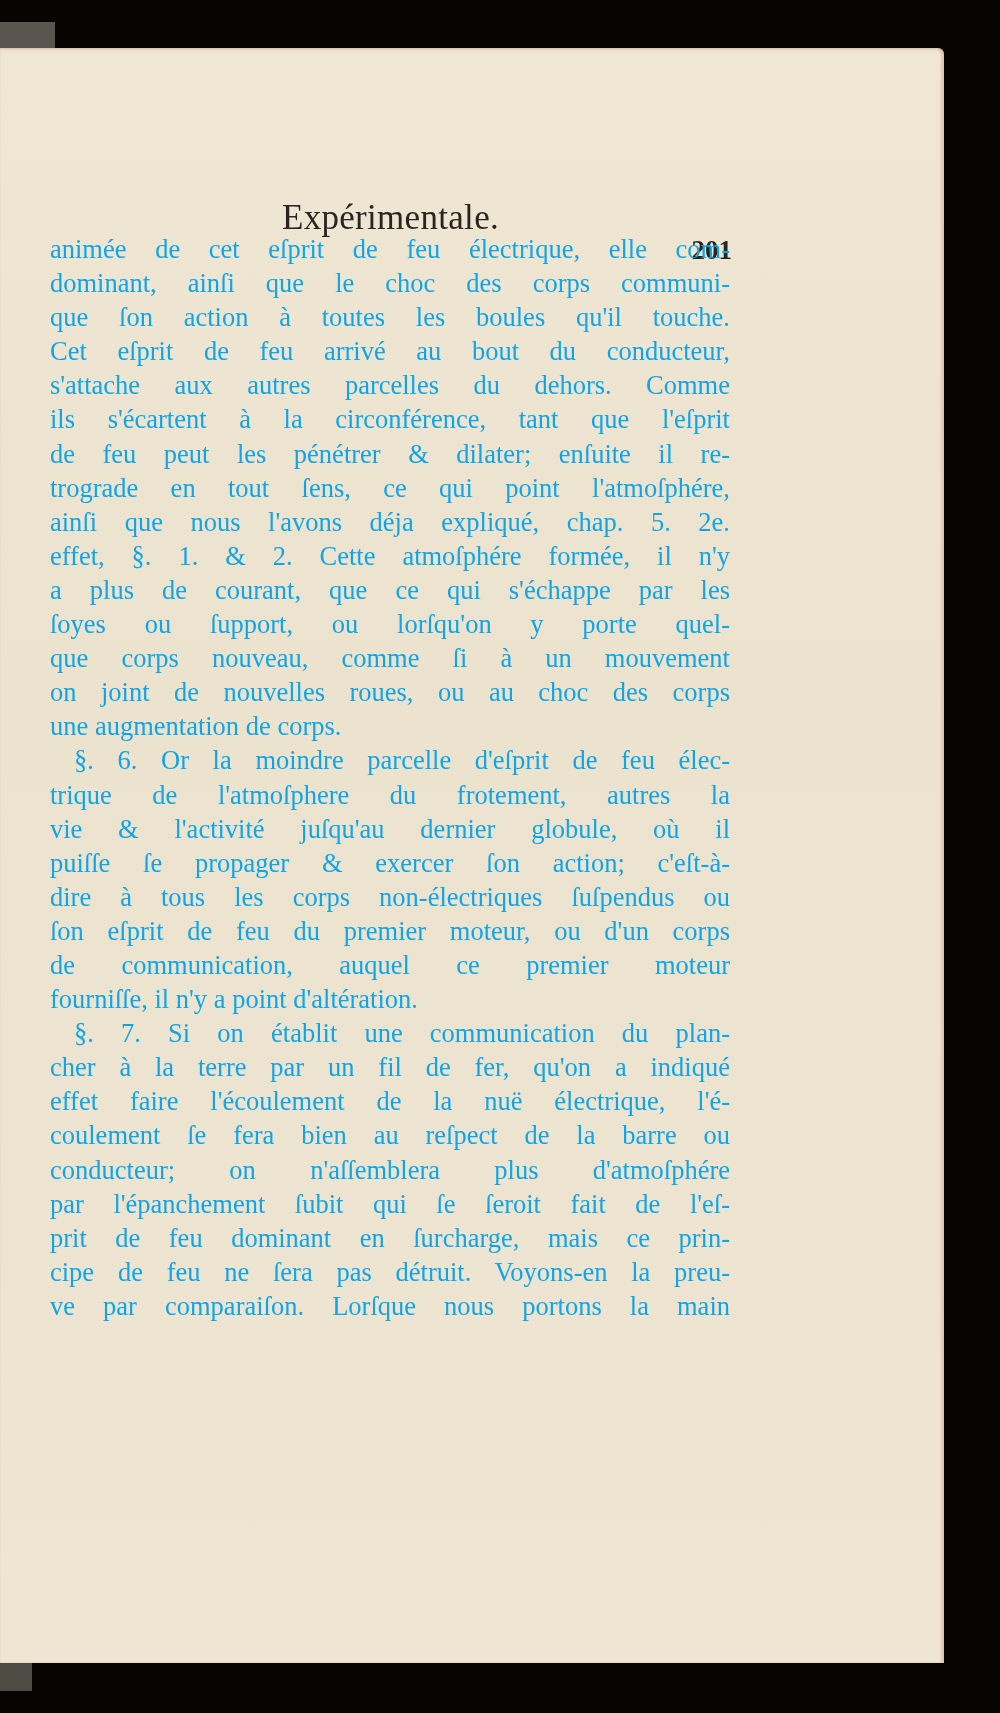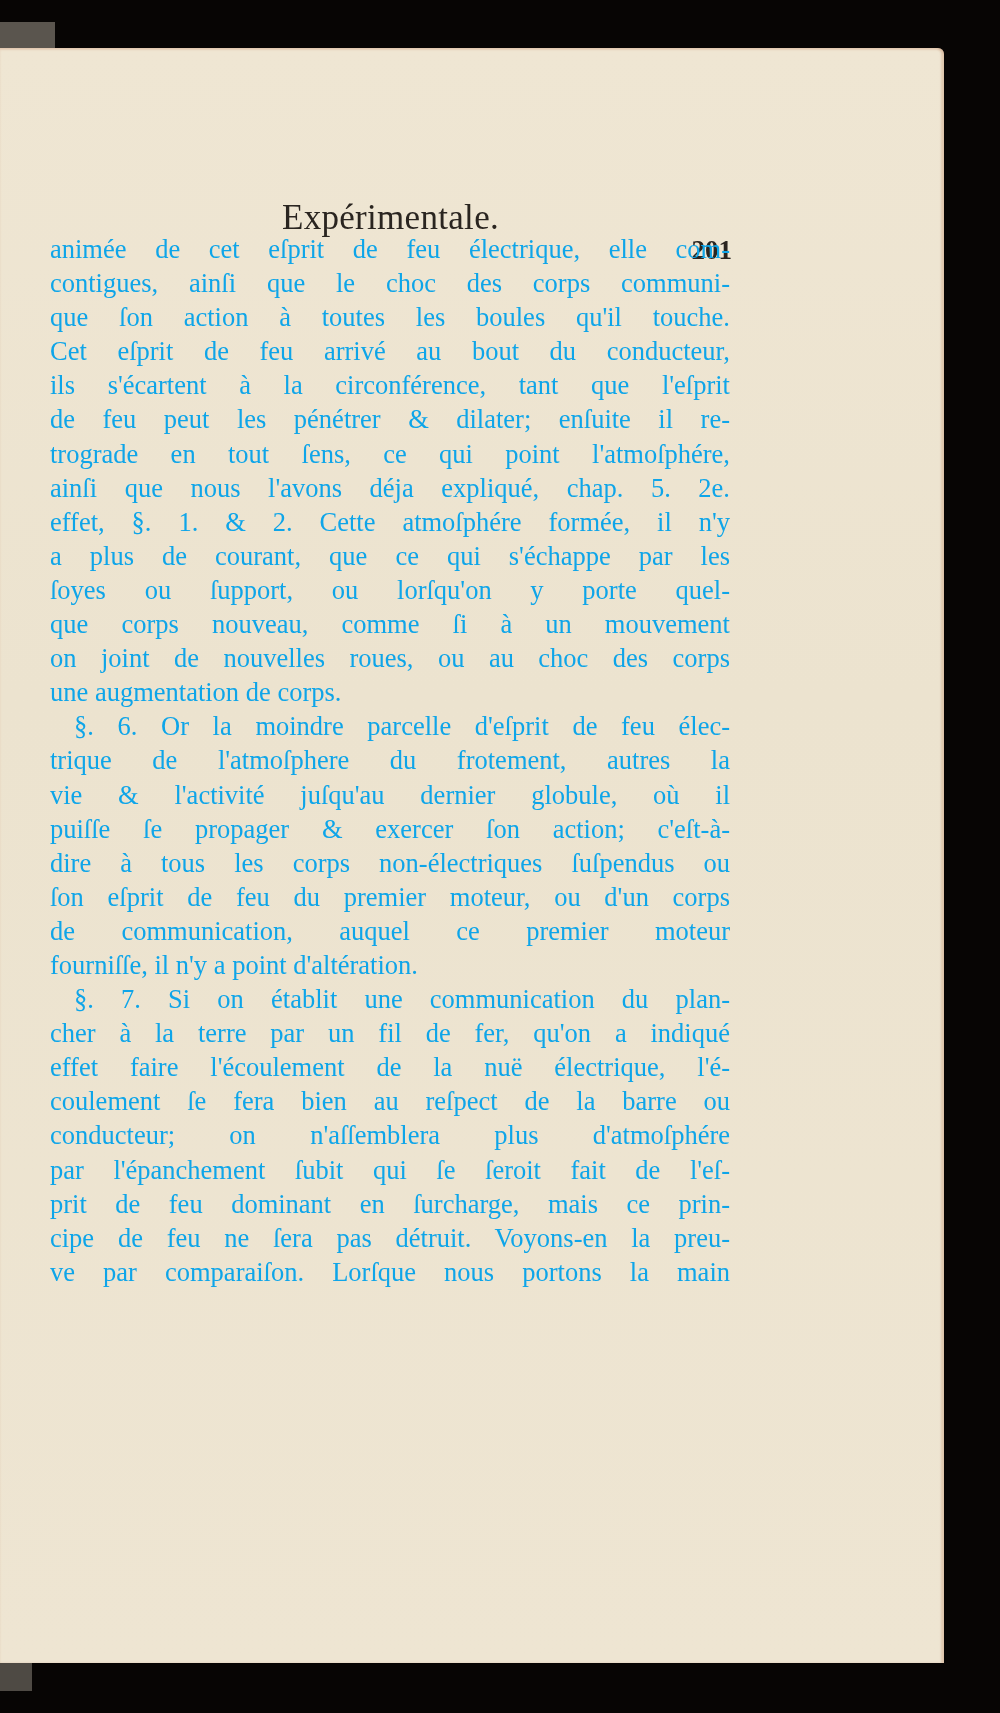--- a/index.html
+++ b/index.html
@@ -96,23 +96,24 @@
 
   <div class="page"></div>
 
   <div class="running-head">
     <span class="running-title">Expérimentale.</span>
     <span class="page-number">201</span>
   </div>
 
   <div class="text-block" id="text-block">
       <span class="line">animée de cet eſprit de feu électrique, elle com-</span>
-      <span class="line">contigues, ainſi que le choc des corps communi-</span>
+      <span class="line">dominant, ainſi que le choc des corps communi-</span>
       <span class="line">que ſon action à toutes les boules qu'il touche.</span>
       <span class="line">Cet eſprit de feu arrivé au bout du conducteur,</span>
+      <span class="line">s'attache aux autres parcelles du dehors. Comme</span>
       <span class="line">ils s'écartent à la circonférence, tant que l'eſprit</span>
       <span class="line">de feu peut les pénétrer &amp; dilater; enſuite il re-</span>
       <span class="line">trograde en tout ſens, ce qui point l'atmoſphére,</span>
       <span class="line">ainſi que nous l'avons déja expliqué, chap. 5. 2e.</span>
       <span class="line">effet, §. 1. &amp; 2. Cette atmoſphére formée, il n'y</span>
       <span class="line">a plus de courant, que ce qui s'échappe par les</span>
       <span class="line">ſoyes ou ſupport, ou lorſqu'on y porte quel-</span>
       <span class="line">que corps nouveau, comme ſi à un mouvement</span>
       <span class="line">on joint de nouvelles roues, ou au choc des corps</span>
       <span class="line last">une augmentation de corps.</span>

